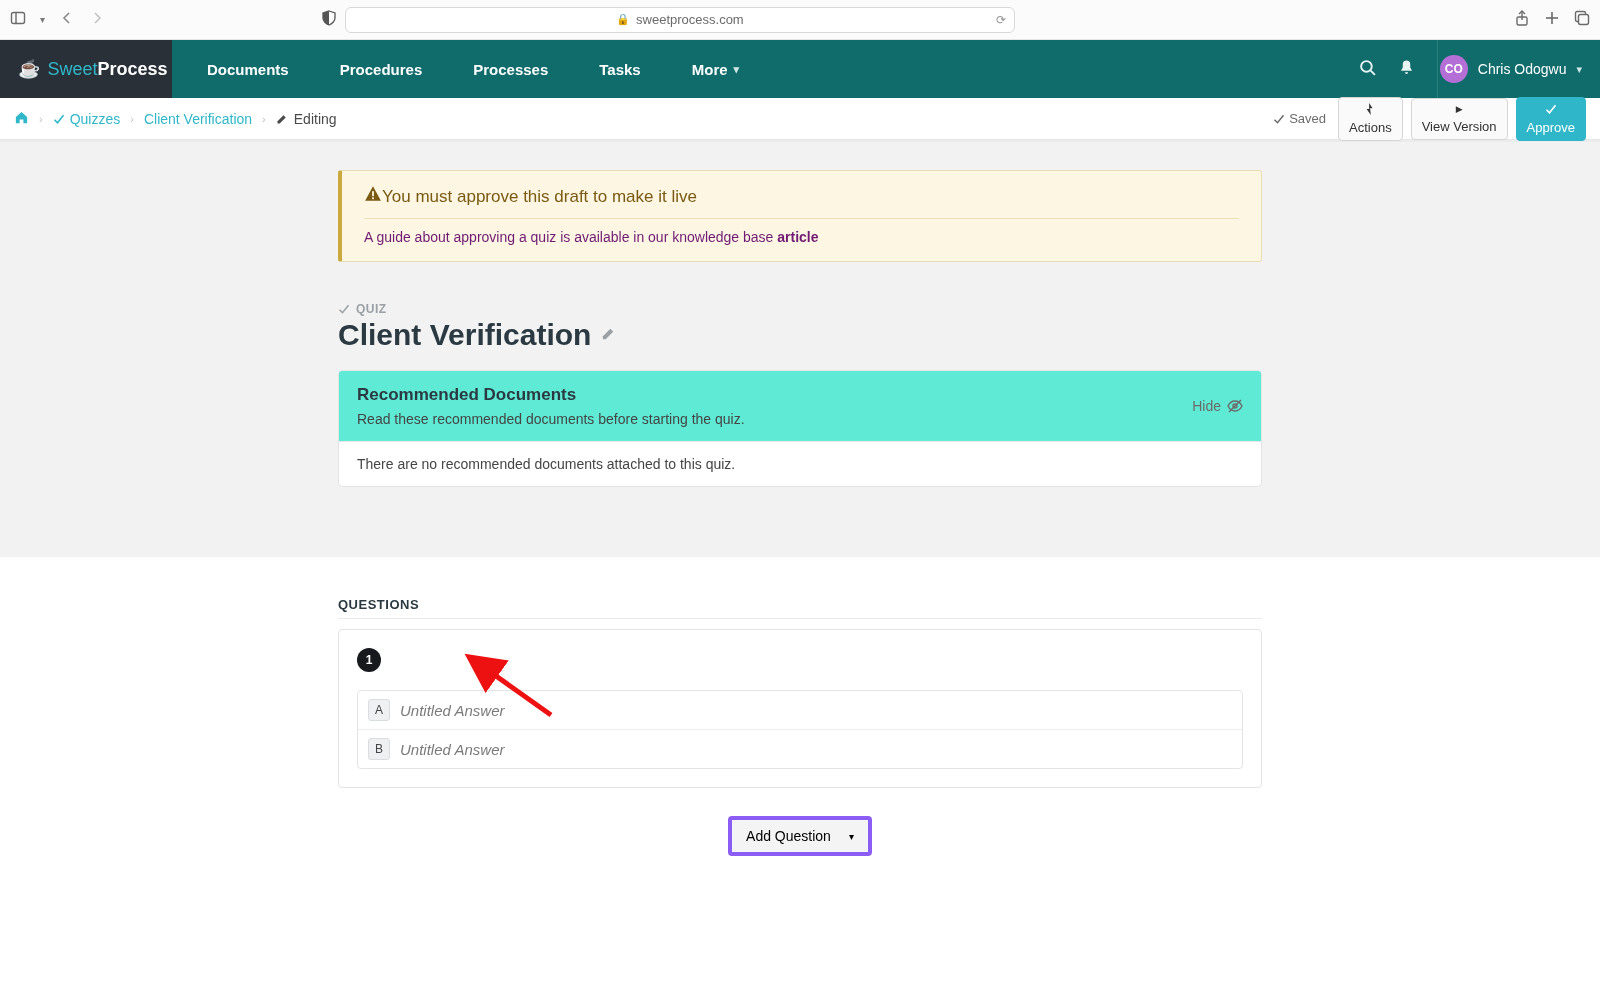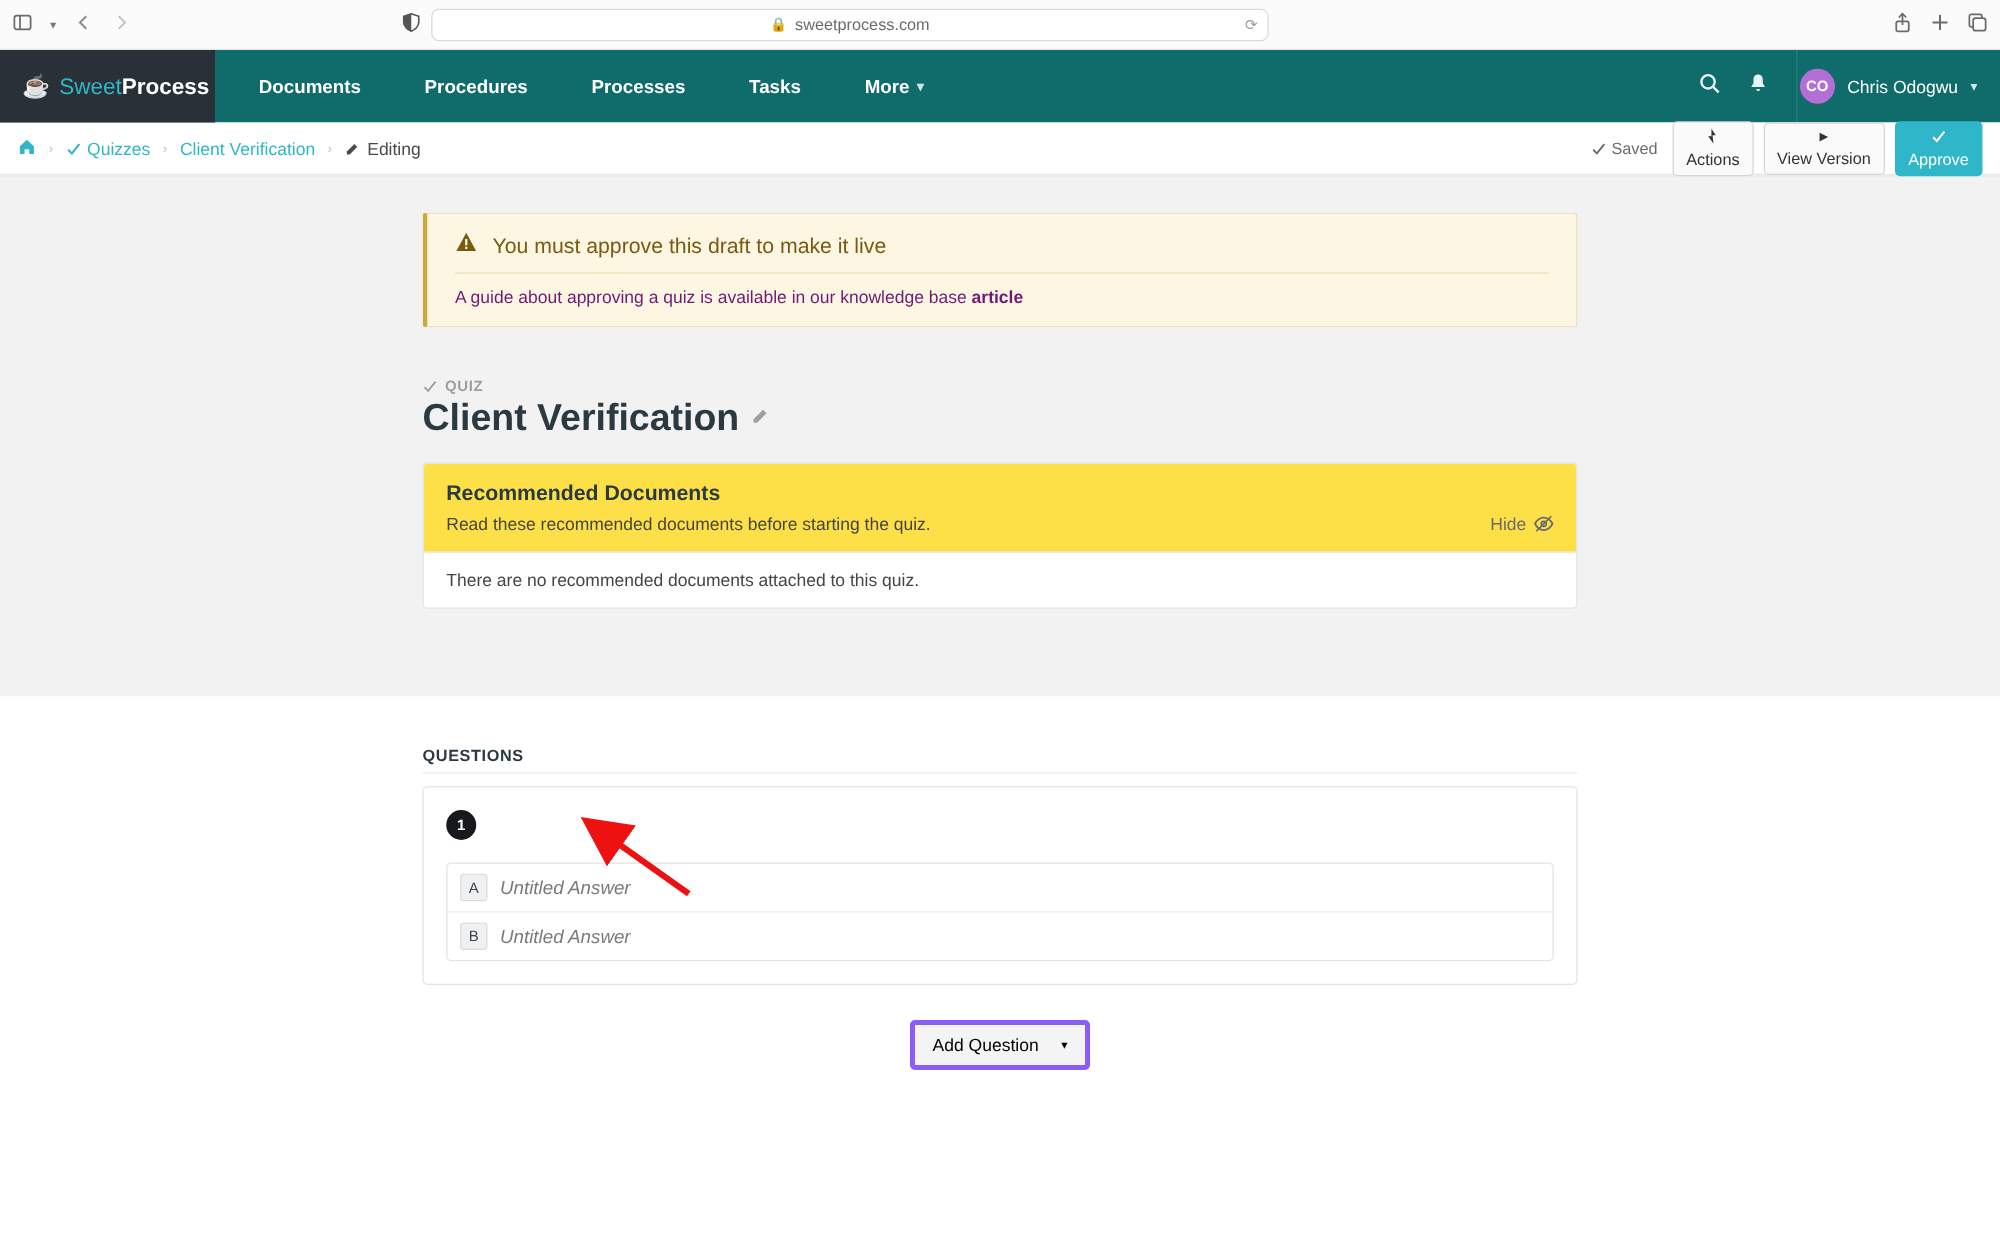--- a/index.html
+++ b/index.html
@@ -41,30 +41,30 @@
   .subbar .right { margin-left: auto; display: flex; align-items: center; gap: 8px; }
   .saved { color: #6b6b6b; font-size: 13px; display: flex; align-items: center; gap: 4px; margin-right: 4px; }
   .btn { border: 1px solid #d5d5d5; background: #fafafa; border-radius: 4px; padding: 5px 10px; font-size: 13px; color: #333; cursor: pointer; display: inline-flex; align-items: center; gap: 5px; flex-direction: column; }
   .btn.approve { background: #2fb7c9; border-color: #2fb7c9; color: #fff; }
 
   
   .gray-region { background: #f2f2f2; padding: 28px 0 70px; border-top: 2px solid #ececec; }
   .container { max-width: 924px; margin: 0 auto; }
 
   .alert { background: #fcf6e2; border: 1px solid #e8ddb1; border-left: 4px solid #caa93e; border-radius: 3px; padding: 14px 22px 16px 22px; }
-  .alert .title-row { display: flex; align-items: center; gap: 12px; color: #7a5a12; font-size: 17px; padding-bottom: 10px; border-bottom: 1px solid #ece0b8; }
+  .alert .title-row { display: flex; align-items: center; color: #7a5a12; font-size: 17px; padding-bottom: 10px; border-bottom: 1px solid #ece0b8; }
   .alert .sub { color: #701a75; font-size: 14px; margin-top: 10px; }
   .alert .sub b { font-weight: 700; }
 
   .quiz-label { margin-top: 40px; display: flex; align-items: center; gap: 6px; color: #9aa0a4; font-size: 12px; font-weight: 700; letter-spacing: 0.5px; }
   .page-title { display: flex; align-items: center; gap: 10px; color: #2b3a42; font-size: 30px; font-weight: 600; margin-top: 2px; }
   .page-title .pencil { color: #9aa0a4; font-size: 16px; cursor: pointer; }
 
   .rec-box { margin-top: 18px; border: 1px solid #e4e4e4; border-radius: 4px; background: #fff; overflow: hidden; }
-  .rec-head { background: #fde047; padding: 14px 18px; border-bottom: 1px solid #e9e9e9; display: flex; align-items: flex-end; }
+  .rec-head { background: #5eead4; padding: 14px 18px; border-bottom: 1px solid #e9e9e9; display: flex; align-items: center; }
   .rec-head h3 { font-size: 17px; font-weight: 600; color: #2b3a42; }
   .rec-head p { font-size: 14px; color: #454545; margin-top: 6px; }
   .rec-head .hide { margin-left: auto; color: #6b6b6b; font-size: 14px; display: flex; align-items: center; gap: 6px; cursor: pointer; }
   .rec-body { padding: 14px 18px; font-size: 14px; color: #454545; }
 
   
   .qsection { padding: 40px 0 60px; }
   .qheading { font-size: 13px; font-weight: 700; color: #2b3a42; letter-spacing: 0.5px; margin-bottom: 10px; border-bottom: 1px solid #eaeaea; padding-bottom: 6px; }
   .qcard { border: 1px solid #e4e4e4; border-radius: 4px; padding: 18px; position: relative; }
   .qnum { width: 24px; height: 24px; border-radius: 50%; background: #17191c; color: #fff; display: flex; align-items: center; justify-content: center; font-size: 12px; font-weight: 700; }

